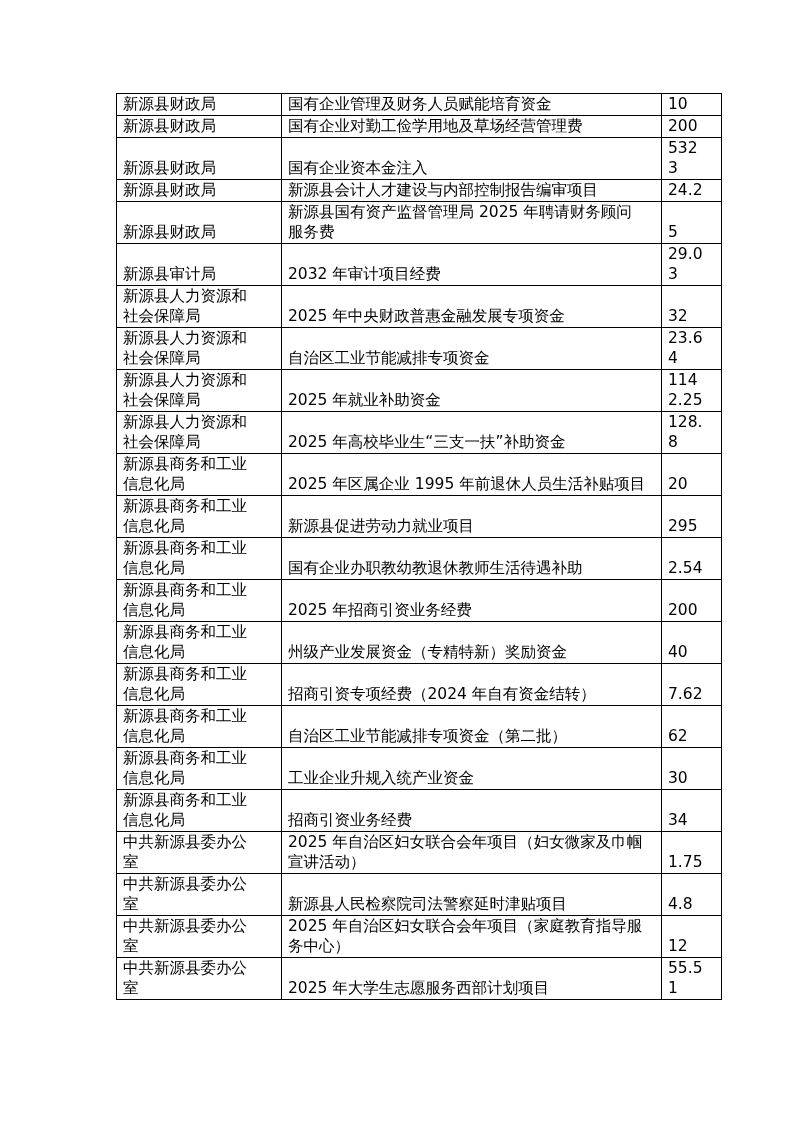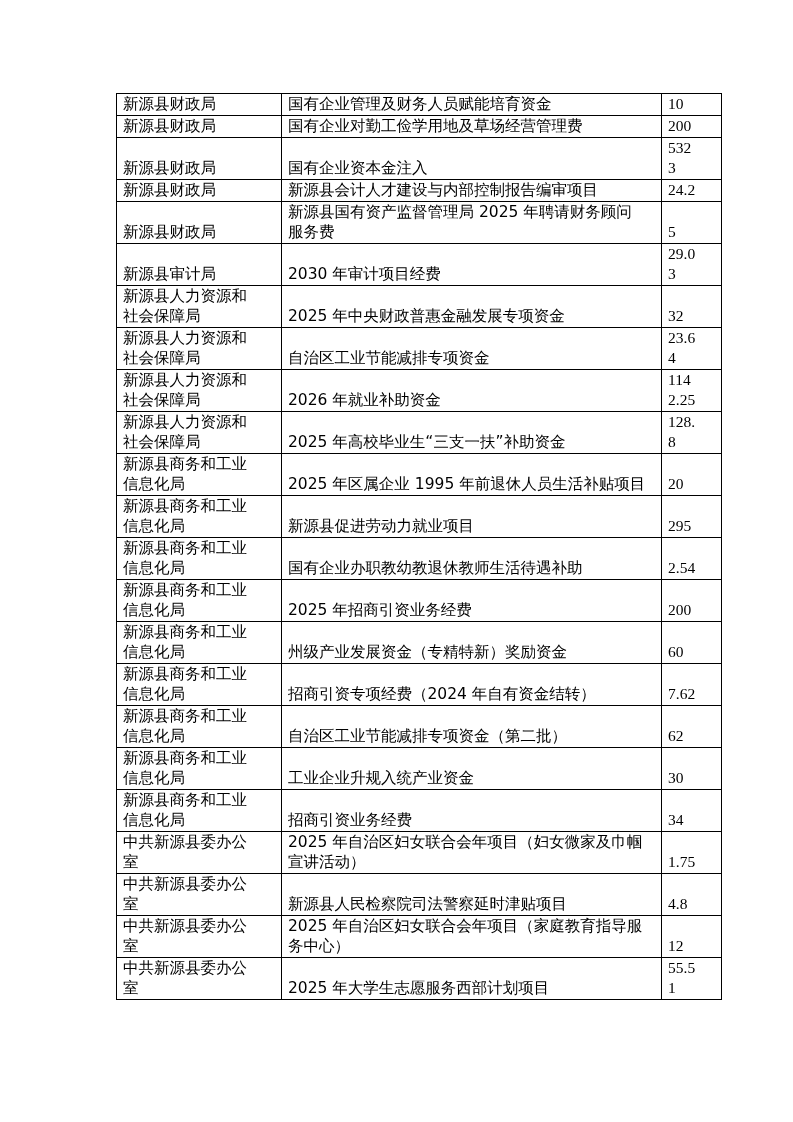--- a/index.html
+++ b/index.html
@@ -33,21 +33,20 @@
     color: #000000;
     white-space: pre;
     overflow: hidden;
   }
   td.col-department { width: 152px; }
   td.col-project    { width: 367px; }
   td.col-amount     {
     width: 47px;
     font-size: 15px;
     padding: 0 2px 1px 6px;
-    font-family: Liberation Serif, serif;
   }
 </style>
 </head>
 <body>
 
 <div class="page">
   <table class="budget-table">
     <tbody>
         <tr>
           <td class="col-department">新源县财政局</td>
@@ -71,41 +70,41 @@
           <td class="col-amount">24.2</td>
         </tr>
         <tr>
           <td class="col-department">新源县财政局</td>
           <td class="col-project">新源县国有资产监督管理局 2025 年聘请财务顾问
 服务费</td>
           <td class="col-amount">5</td>
         </tr>
         <tr>
           <td class="col-department">新源县审计局</td>
-          <td class="col-project">2030 年审计项目经费</td>
+          <td class="col-project">2032 年审计项目经费</td>
           <td class="col-amount">29.0
 3</td>
         </tr>
         <tr>
           <td class="col-department">新源县人力资源和
 社会保障局</td>
           <td class="col-project">2025 年中央财政普惠金融发展专项资金</td>
           <td class="col-amount">32</td>
         </tr>
         <tr>
           <td class="col-department">新源县人力资源和
 社会保障局</td>
           <td class="col-project">自治区工业节能减排专项资金</td>
           <td class="col-amount">23.6
 4</td>
         </tr>
         <tr>
           <td class="col-department">新源县人力资源和
 社会保障局</td>
-          <td class="col-project">2026 年就业补助资金</td>
+          <td class="col-project">2025 年就业补助资金</td>
           <td class="col-amount">114
 2.25</td>
         </tr>
         <tr>
           <td class="col-department">新源县人力资源和
 社会保障局</td>
           <td class="col-project">2025 年高校毕业生“三支一扶”补助资金</td>
           <td class="col-amount">128.
 8</td>
         </tr>
@@ -130,21 +129,21 @@
         <tr>
           <td class="col-department">新源县商务和工业
 信息化局</td>
           <td class="col-project">2025 年招商引资业务经费</td>
           <td class="col-amount">200</td>
         </tr>
         <tr>
           <td class="col-department">新源县商务和工业
 信息化局</td>
           <td class="col-project">州级产业发展资金（专精特新）奖励资金</td>
-          <td class="col-amount">60</td>
+          <td class="col-amount">40</td>
         </tr>
         <tr>
           <td class="col-department">新源县商务和工业
 信息化局</td>
           <td class="col-project">招商引资专项经费（2024 年自有资金结转）</td>
           <td class="col-amount">7.62</td>
         </tr>
         <tr>
           <td class="col-department">新源县商务和工业
 信息化局</td>

